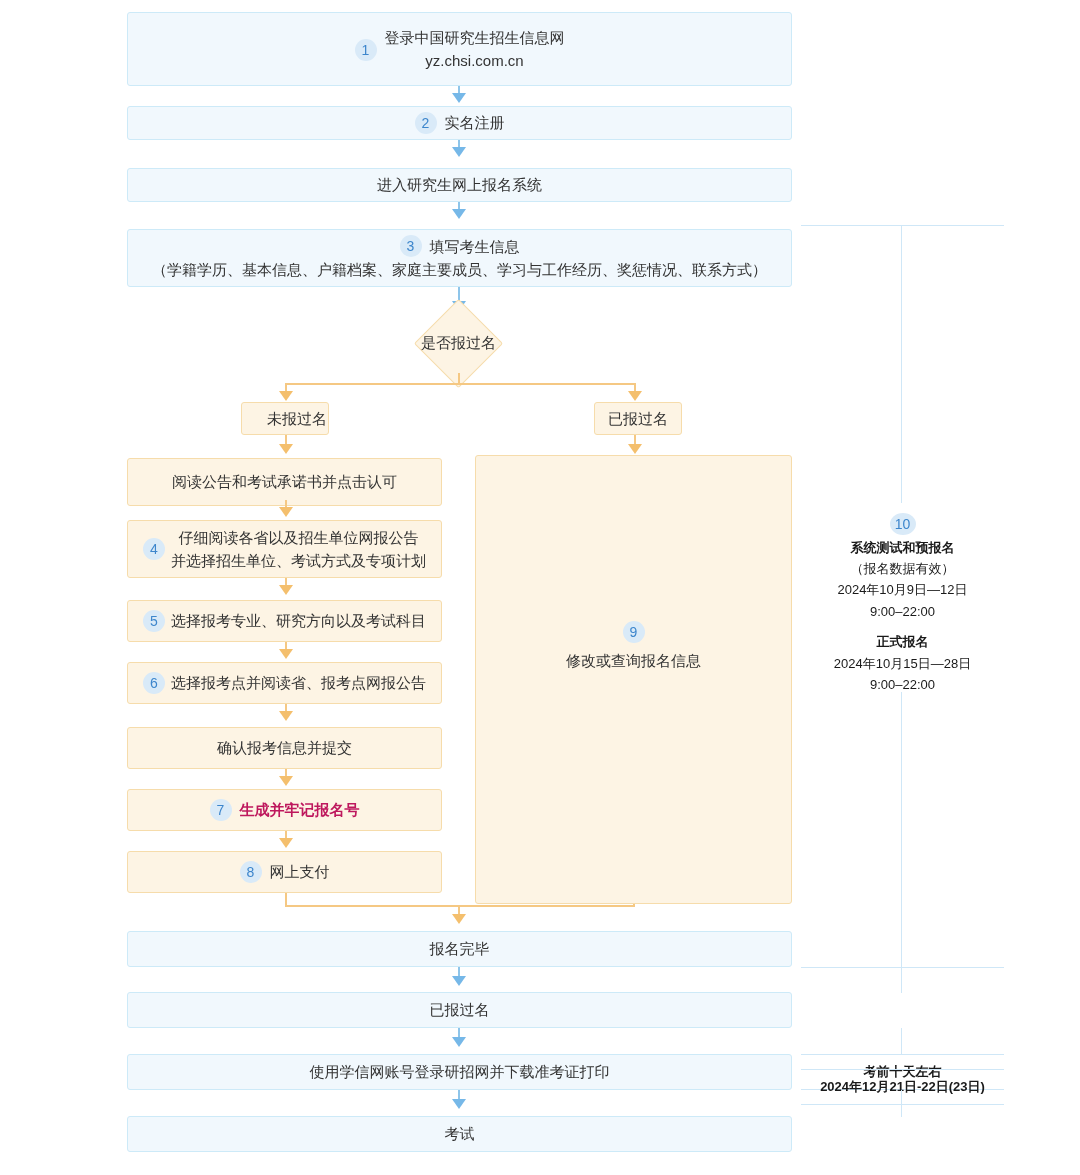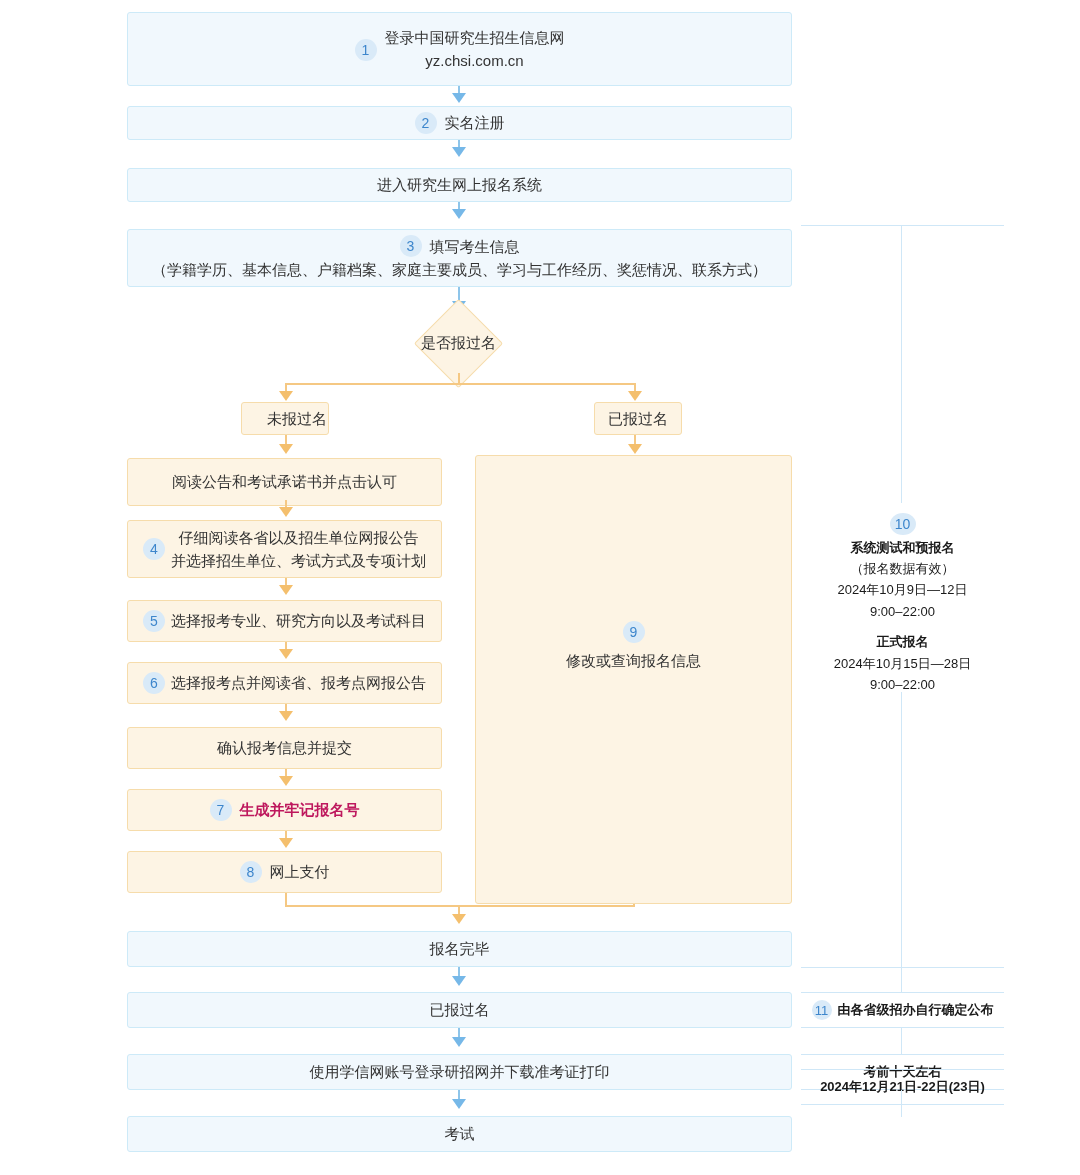--- a/index.html
+++ b/index.html
@@ -289,24 +289,20 @@
     <div>2024年10月9日—12日</div>
     <div>9:00–22:00</div>
     <div class="panel-gap"></div>
     <div class="hdr">正式报名</div>
     <div>2024年10月15日—28日</div>
     <div>9:00–22:00</div>
   </div>
 
   <div class="panel-line v" style="left:901px; top:692px; height:275px;"></div>
 
-  <div class="panel-row" style="left:801px; top:992px; width:203px; height:36px;">
-    <span class="badge">11</span>
-    <span>由各省级招办自行确定公布</span>
-  </div>
 
   <div class="panel-row" style="left:801px; top:1054px; width:203px; height:36px;">
     <span>考前十天左右</span>
   </div>
 
   <div class="panel-row" style="left:801px; top:1069px; width:203px; height:36px;">
     <span>2024年12月21日-22日(23日)</span>
   </div>
 
   <div class="panel-line v" style="left:901px; top:967px; height:26px;"></div>

